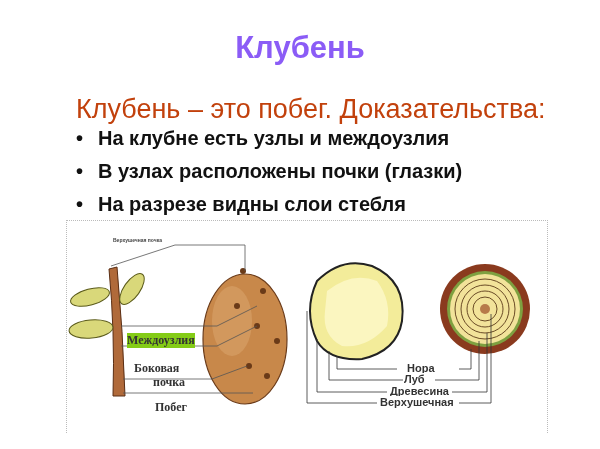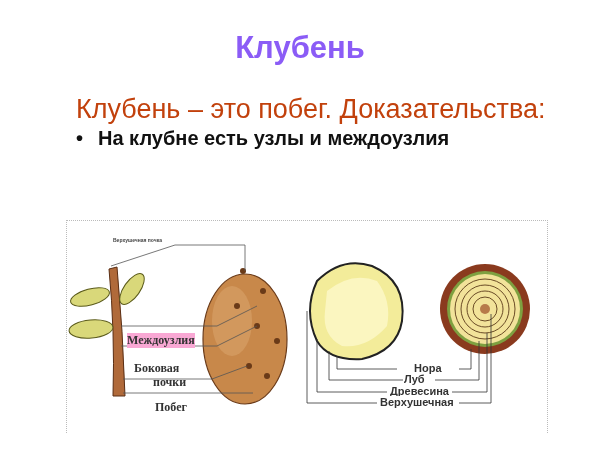--- a/index.html
+++ b/index.html
@@ -14,20 +14,22 @@
   .lbl2 { position:absolute; font-family:"Liberation Sans", sans-serif; font-weight:bold; color:#333; font-size:11px; background:#fff; padding:0 1px; }
   .tiny { position:absolute; font-size:5px; color:#444; font-weight:bold; }
 </style>
 </head>
 <body>
 
 <div class="title">Клубень</div>
 <div class="intro">Клубень – это побег. Доказательства:</div>
 <ul class="bullets">
   <li><span class="dot">•</span><span>На клубне есть узлы и междоузлия</span></li>
+  <li><span class="dot">•</span><span>В узлах расположены почки (глазки)</span></li>
+  <li><span class="dot">•</span><span>На разрезе видны слои стебля</span></li>
 </ul>
 
 <div class="figure">
   <svg width="480" height="212" viewBox="0 0 480 212" style="position:absolute;left:0;top:0">
 
     <path d="M42 48 Q48 110 46 175 L58 175 Q56 110 50 46 Z" fill="#b06a3a" stroke="#5a2e14" stroke-width="1"></path>
 
     <ellipse cx="23" cy="76" rx="20" ry="8" fill="#d9d87a" stroke="#5a5a1a" transform="rotate(-15 23 76)"></ellipse>
     <ellipse cx="24" cy="108" rx="22" ry="9" fill="#d9d87a" stroke="#5a5a1a" transform="rotate(-5 24 108)"></ellipse>
     <ellipse cx="65" cy="68" rx="18" ry="8" fill="#d9d87a" stroke="#5a5a1a" transform="rotate(-55 65 68)"></ellipse>
@@ -67,21 +69,21 @@
         <path d="M392 148 L404 148 L404 128"></path>
       <path d="M262 130 L262 159 L340 159"></path>
         <path d="M368 159 L412 159 L412 120"></path>
       <path d="M250 118 L250 171 L320 171"></path>
         <path d="M385 171 L420 171 L420 112"></path>
       <path d="M240 90 L240 182 L310 182"></path>
         <path d="M392 182 L424 182 L424 93"></path>
     </g>
   </svg>
   <div class="tiny" style="left:46px;top:16px">Верхушечная почка</div>
-  <div class="lbl" style="left:60px;top:112px;background:#f9a8d4">Междоузлия</div>
+  <div class="lbl" style="left:60px;top:112px;background:#84cc16">Междоузлия</div>
   <div class="lbl" style="left:67px;top:140px">Боковая</div>
-  <div class="lbl" style="left:86px;top:154px">почки</div>
+  <div class="lbl" style="left:86px;top:154px">почка</div>
   <div class="lbl" style="left:88px;top:179px">Побег</div>
-  <div class="lbl2" style="left:346px;top:141px">Нора</div>
+  <div class="lbl2" style="left:339px;top:141px">Нора</div>
   <div class="lbl2" style="left:336px;top:152px">Луб</div>
   <div class="lbl2" style="left:322px;top:164px">Древесина</div>
   <div class="lbl2" style="left:312px;top:175px">Верхушечная</div>
 </div>
 
 </body></html>

